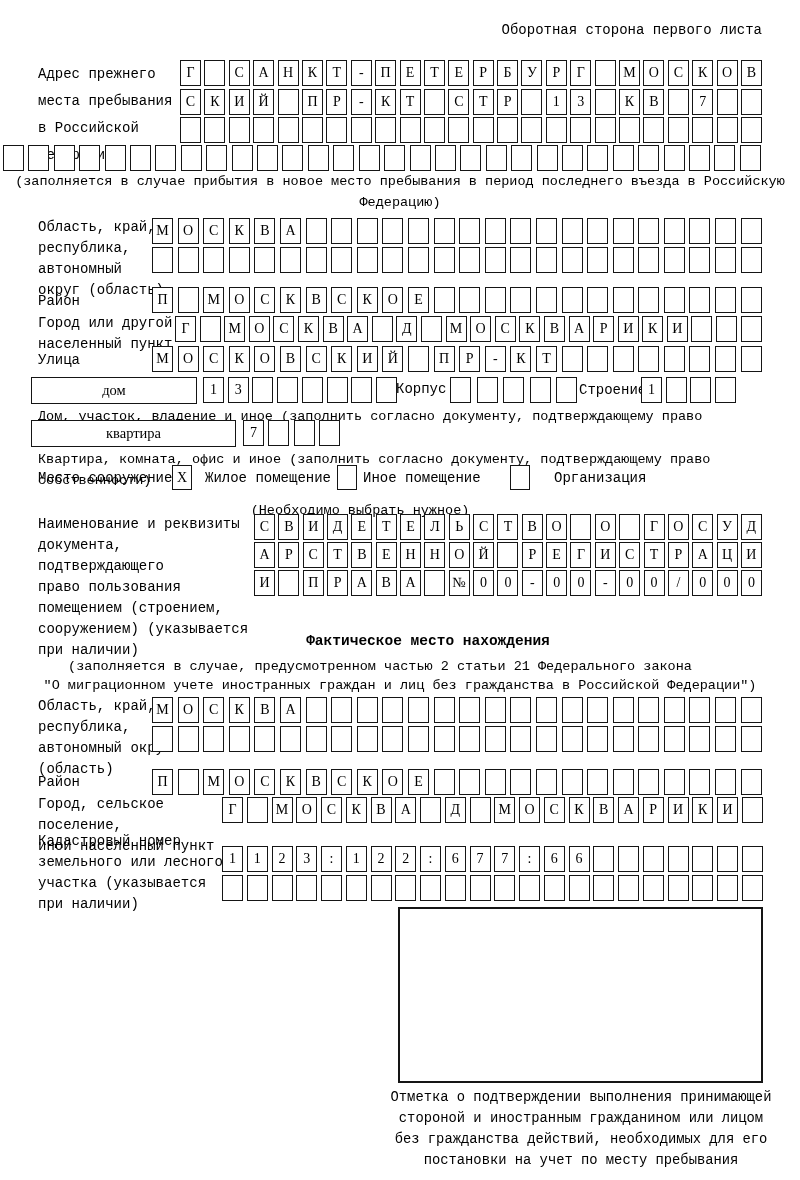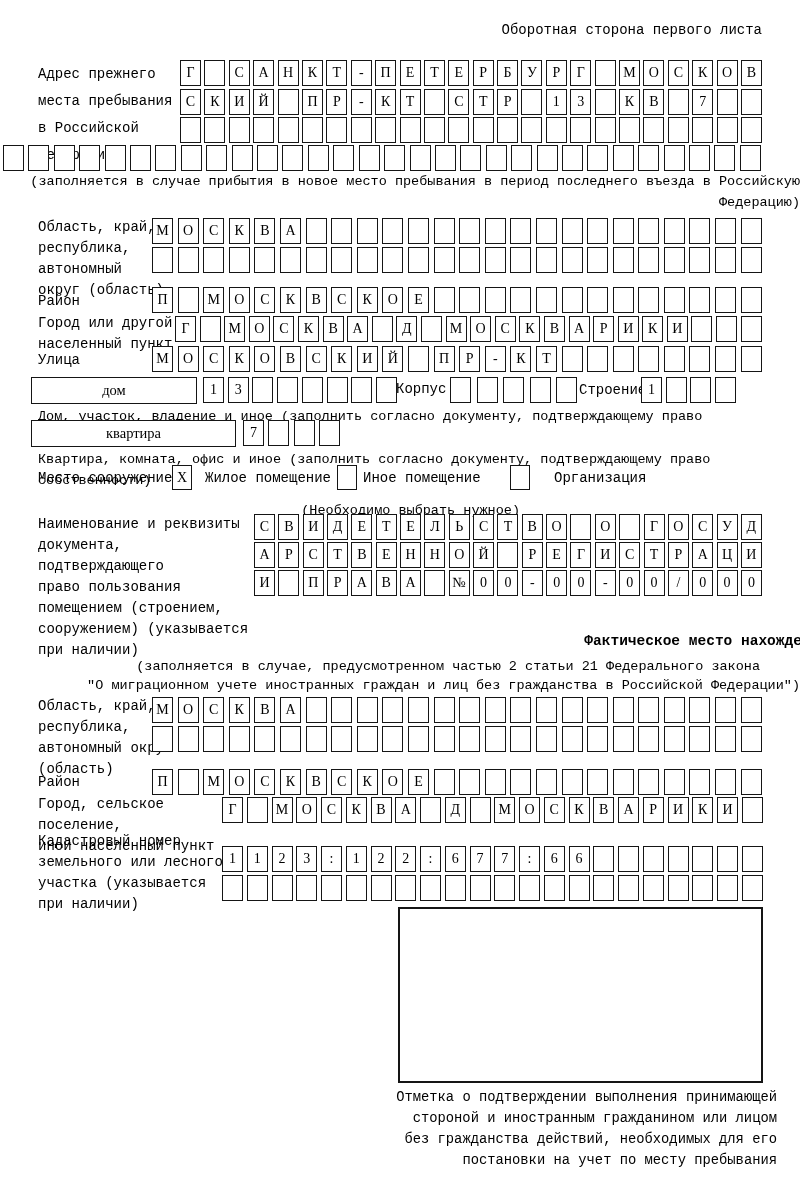--- a/index.html
+++ b/index.html
@@ -1,19 +1,19 @@
 <!DOCTYPE html>
 <html><head>
 <meta charset="utf-8">
 <style>
   html,body{margin:0;padding:0;background:#fff;}
   .page{position:relative;width:800px;height:1180px;background:#fff;overflow:hidden;
         font-family:"Liberation Serif",serif;color:#000;}
   .t{position:absolute;font-size:14px;line-height:21px;white-space:pre-line;font-family:Liberation Mono, monospace;}
-  .center{text-align:right;}
+  .center{text-align:center;}
   .right{text-align:right;}
   .bold{font-weight:bold;}
   .small{font-size:13.5px;}
   .cells{position:absolute;display:flex;justify-content:space-between;height:26px;}
   .cell{box-sizing:border-box;flex:none;width:21px;height:26px;border:1.6px solid #151515;
         display:flex;align-items:center;justify-content:center;font-size:14px;background:#fff;}
   .box{position:absolute;box-sizing:border-box;border:1.6px solid #151515;height:27px;
        display:flex;align-items:center;justify-content:center;font-size:14.5px;background:#fff;}
   .chk{position:absolute;box-sizing:border-box;width:20px;height:25px;border:1.6px solid #151515;
        display:flex;align-items:center;justify-content:center;font-size:14px;background:#fff;}

